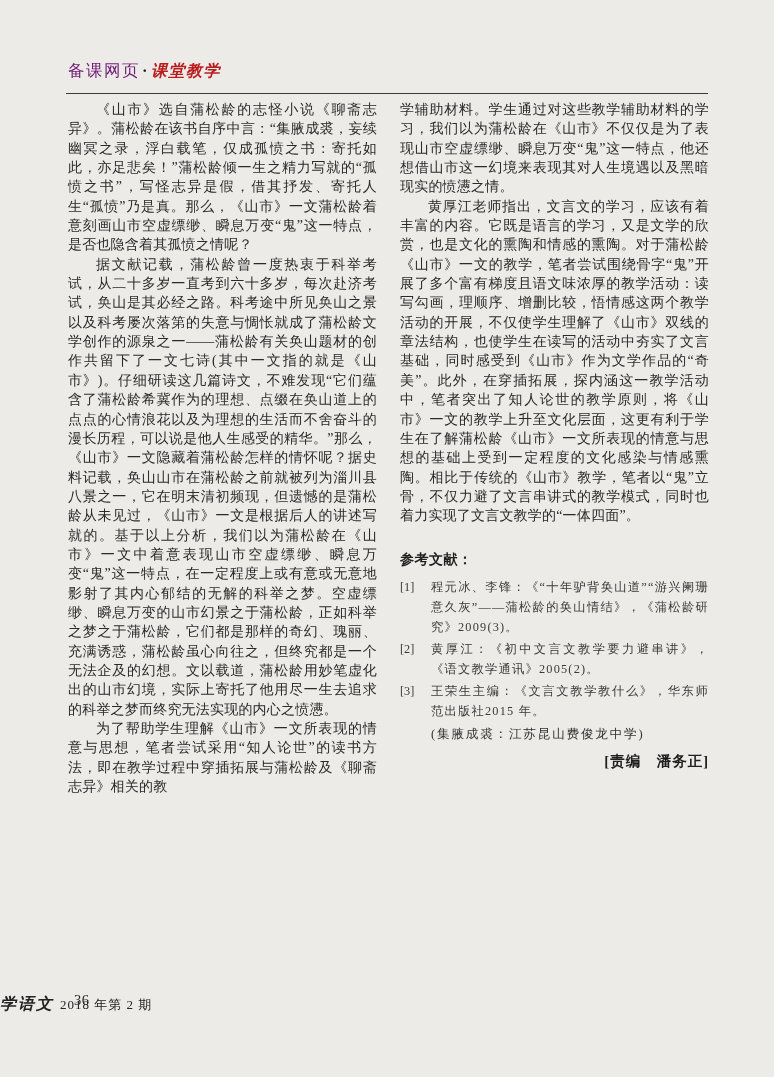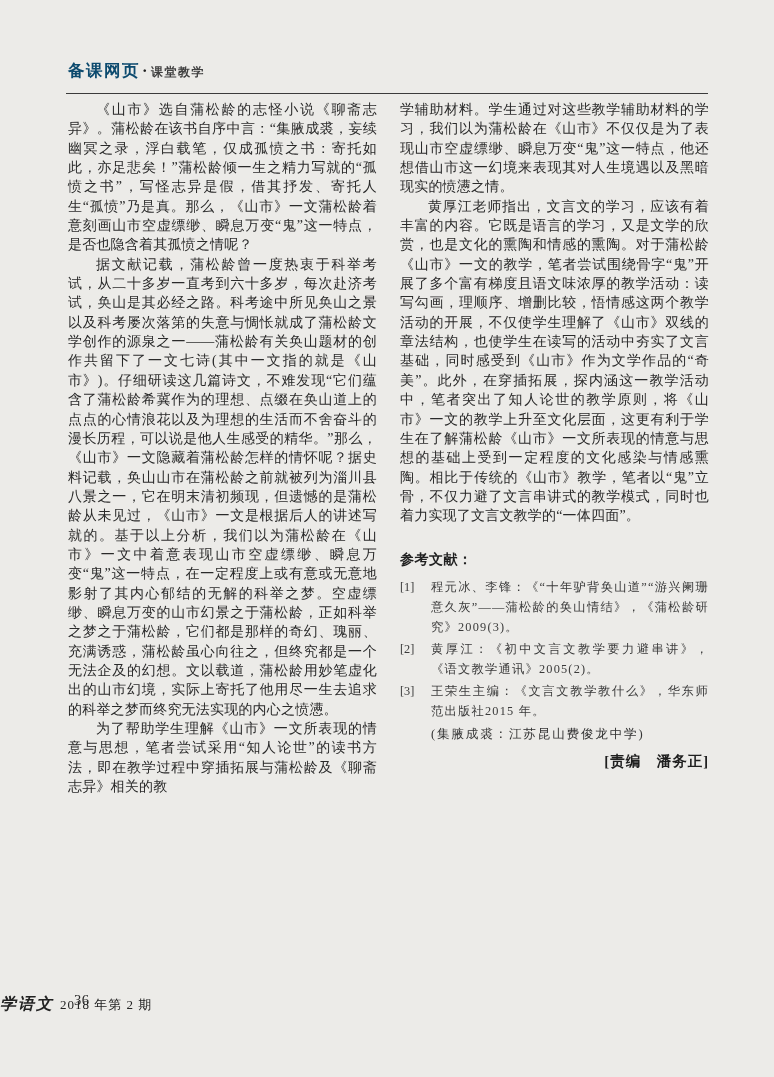--- a/index.html
+++ b/index.html
@@ -14,26 +14,26 @@
     overflow:hidden;
   }
   
   .header {
     position:absolute; left:68px; top:60px;
     font-size:16.5px; letter-spacing:1.5px;
     white-space:nowrap;
   }
   .header .hei {
     font-family:"Liberation Sans","DejaVu Sans",sans-serif;
-    font-weight:bold; color:#0c4a6e;
+    font-weight:normal; color:#701a75;
   }
   .header .dot { font-weight:bold; padding:0 2px; color:#1f1f1f; }
   .header .script {
     font-family:"Liberation Serif","DejaVu Serif",serif;
-    font-weight:bold; font-size:12px; color:#404040;
+    font-style:italic; font-weight:bold; font-size:16px; color:#b91c1c;
   }
   .rule {
     position:absolute; left:66px; top:93px; width:642px; height:0;
     border-top:1.6px solid #3b3b3b;
   }
   
   .columns {
     position:absolute; left:68px; top:100px; width:641px;
     display:flex; gap:23px;
   }

